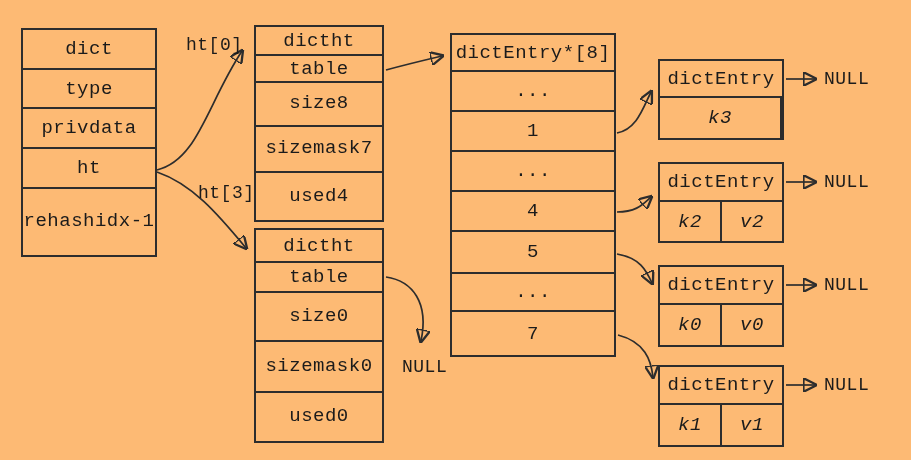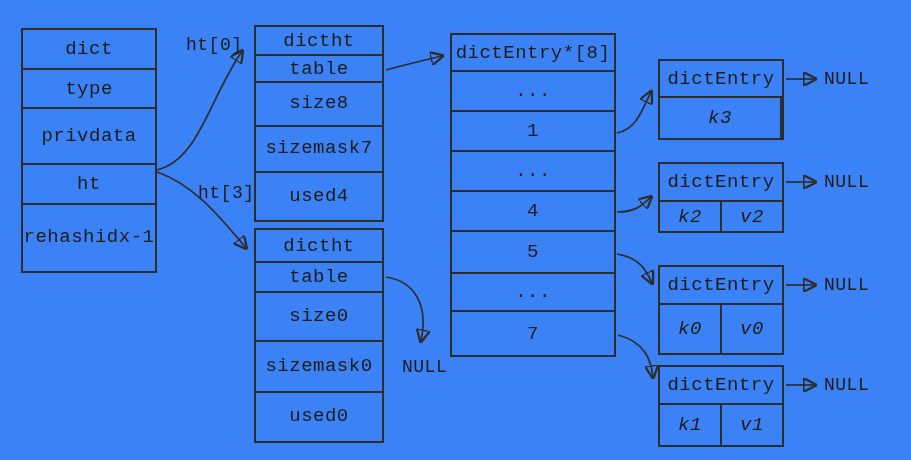--- a/index.html
+++ b/index.html
@@ -1,19 +1,19 @@
 <!DOCTYPE html>
 <html><head>
 <meta charset="utf-8">
 <style>
   html,body { margin:0; padding:0; background:#ffffff; }
   .canvas {
     position:relative;
     width:911px; height:460px;
-    background:#3b82f6;
+    background:#fdba74;
     font-family:"Liberation Mono","DejaVu Sans Mono",monospace;
     color:#1b1b1b;
     overflow:hidden;
   }
   .box {
     position:absolute;
     border:2px solid #2d2d2d;
     box-sizing:border-box;
     background:transparent;
   }
@@ -74,21 +74,21 @@
     <path d="M618,335 C645,342 651,360 653,377" marker-end="url(#ah)"></path>
     <path d="M786,79 L815,79" marker-end="url(#ah)"></path>
     <path d="M786,182 L815,182" marker-end="url(#ah)"></path>
     <path d="M786,285 L815,285" marker-end="url(#ah)"></path>
     <path d="M786,385 L815,385" marker-end="url(#ah)"></path>
   </svg>
 
   <div class="box" style="left:21px;top:28px;width:136px;">
     <div class="row" style="height:40px">dict</div>
     <div class="row" style="height:39px">type</div>
-    <div class="row" style="height:56px">privdata</div>
+    <div class="row" style="height:40px">privdata</div>
     <div class="row" style="height:40px">ht</div>
     <div class="row two" style="height:66px">
       <span>rehashidx</span>
       <span>-1</span>
     </div>
   </div>
 
   <div class="lbl" style="left:186px;top:36px">ht[0]</div>
   <div class="lbl" style="left:198px;top:184px">ht[3]</div>
 
@@ -142,30 +142,30 @@
   <div class="box" style="left:658px;top:59px;width:126px;">
     <div class="row" style="height:37px">dictEntry</div>
     <div class="row kvrow" style="height:40px">
       <div class="kvcell first">k3</div>
     </div>
   </div>
   <div class="lbl" style="left:824px;top:70px">NULL</div>
 
   <div class="box" style="left:658px;top:162px;width:126px;">
     <div class="row" style="height:38px">dictEntry</div>
-    <div class="row kvrow" style="height:29px">
+    <div class="row kvrow" style="height:39px">
       <div class="kvcell first">k2</div>
       <div class="kvcell">v2</div>
     </div>
   </div>
   <div class="lbl" style="left:824px;top:173px">NULL</div>
 
   <div class="box" style="left:658px;top:265px;width:126px;">
     <div class="row" style="height:38px">dictEntry</div>
-    <div class="row kvrow" style="height:48px">
+    <div class="row kvrow" style="height:40px">
       <div class="kvcell first">k0</div>
       <div class="kvcell">v0</div>
     </div>
   </div>
   <div class="lbl" style="left:824px;top:276px">NULL</div>
 
   <div class="box" style="left:658px;top:365px;width:126px;">
     <div class="row" style="height:38px">dictEntry</div>
     <div class="row kvrow" style="height:40px">
       <div class="kvcell first">k1</div>

